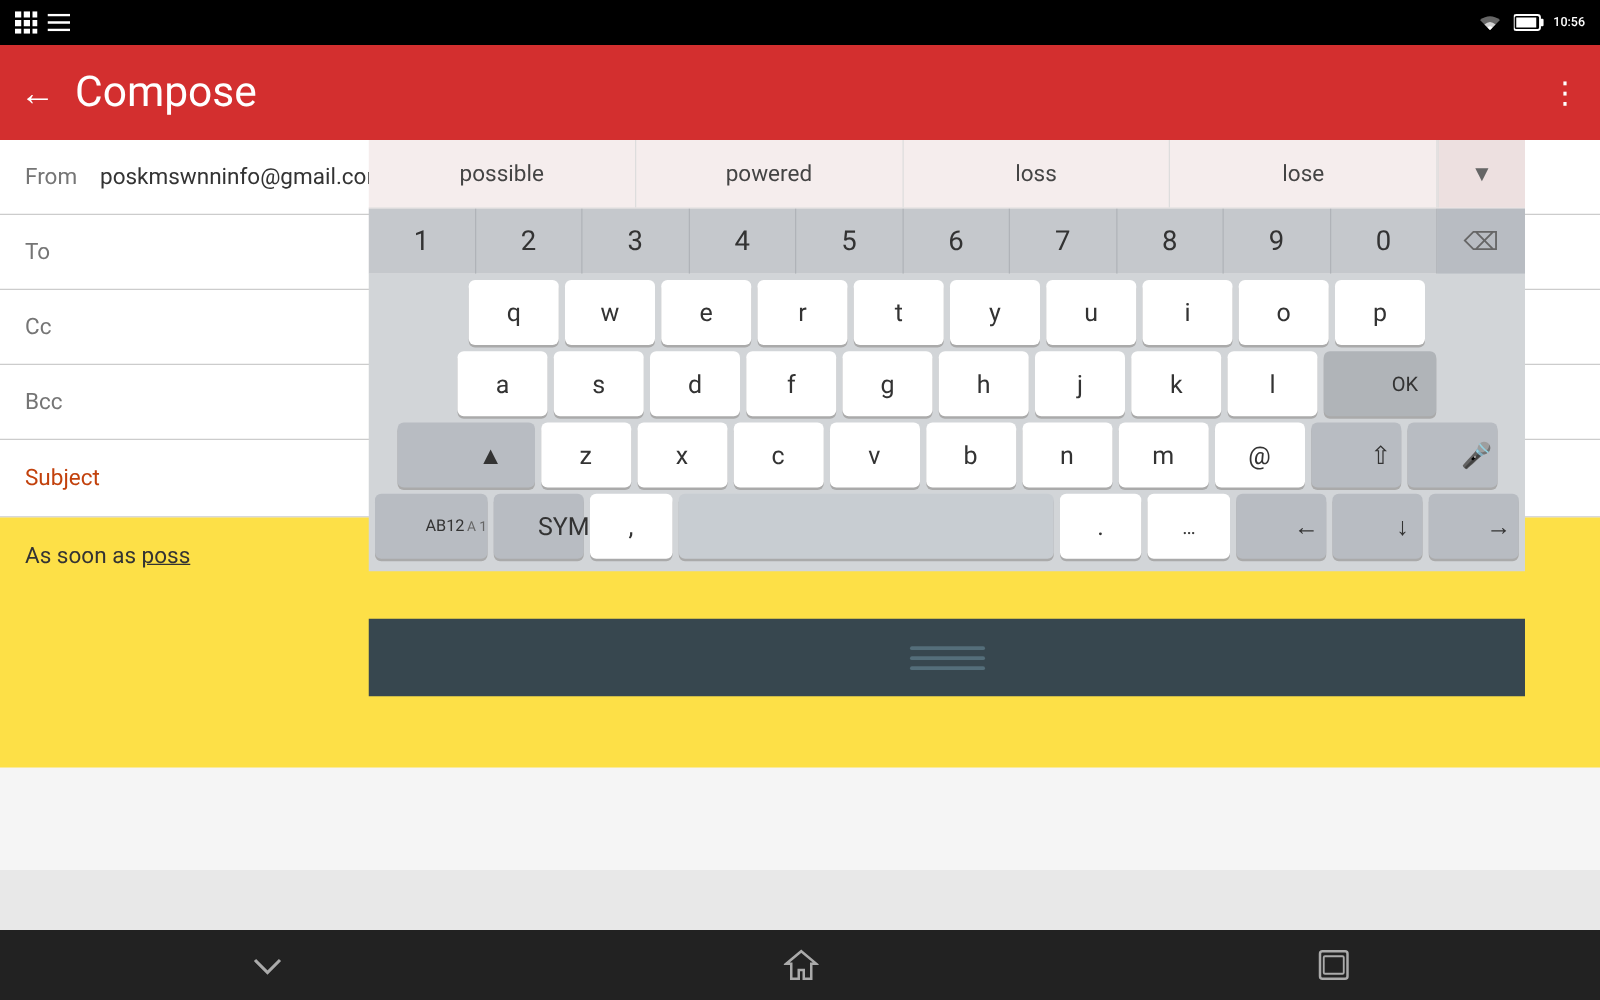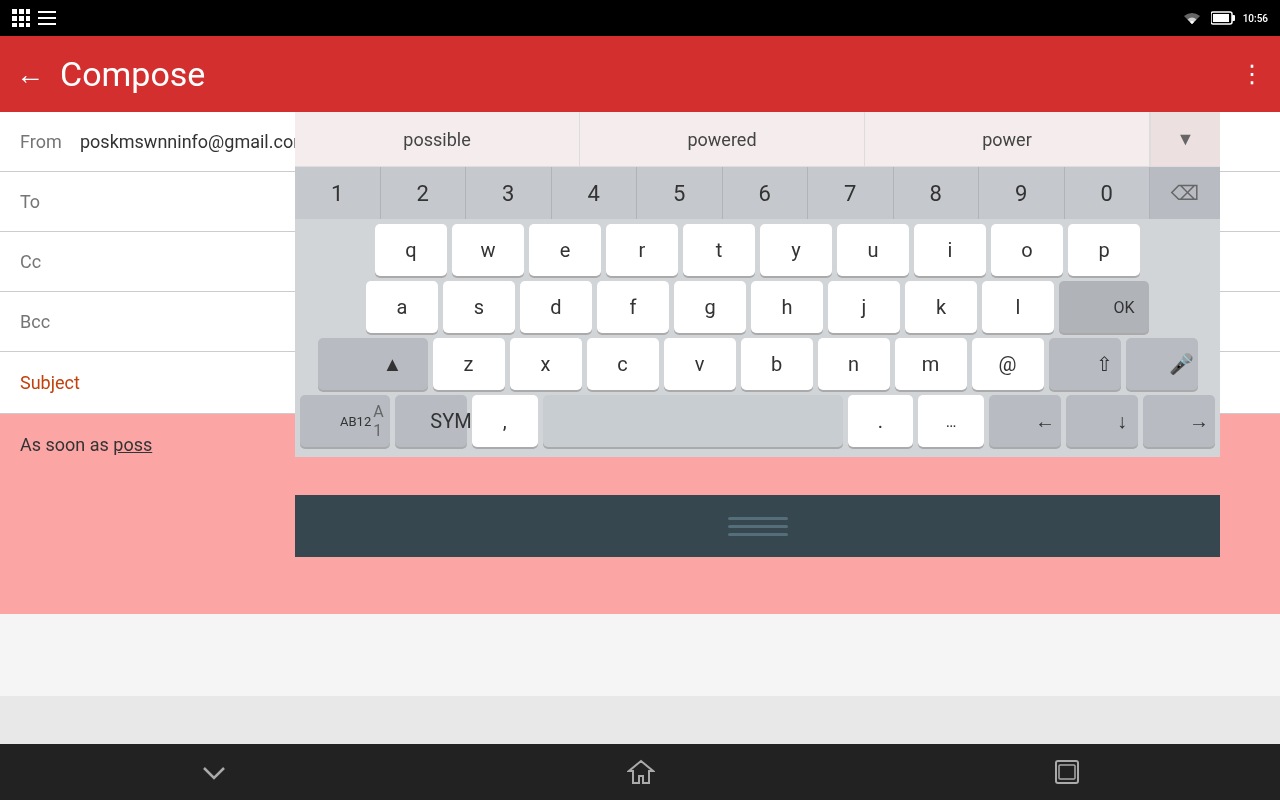--- a/index.html
+++ b/index.html
@@ -107,21 +107,21 @@
       border-bottom: 1px solid #ccc;
       background: white;
     }
     .subject-field .field-placeholder {
       color: #c2410c;
       font-size: 18px;
     }
 
     
     #compose-body {
-      background: #fca5a5;
+      background: #fde047;
       padding: 20px;
       min-height: 200px;
     }
     #compose-body .body-text {
       font-size: 18px;
       color: #333;
     }
     #compose-body .body-text .autocomplete-word {
       text-decoration: underline;
       color: #333;
@@ -376,21 +376,22 @@
   <div id="compose-body">
     <span class="body-text">As soon as <span class="autocomplete-word">poss</span></span>
   </div>
 </div>
 
 <div id="keyboard-overlay">
 
   <div id="suggestions-bar">
     <div class="suggestion-item">possible</div>
     <div class="suggestion-item">powered</div>
-    <div class="suggestion-item">power</div>
+    <div class="suggestion-item">loss</div>
+    <div class="suggestion-item">lose</div>
     <div class="suggestion-arrow">
       <span style="color:#666;font-size:18px;">▼</span>
     </div>
   </div>
 
   <div id="numbers-row">
     <div class="num-key">1</div>
     <div class="num-key">2</div>
     <div class="num-key">3</div>
     <div class="num-key">4</div>
@@ -441,21 +442,21 @@
       <div class="key">n</div>
       <div class="key">m</div>
       <div class="key">@</div>
       <div class="key dark">⇧</div>
       <div class="key dark">🎤</div>
     </div>
 
     <div class="kb-row">
       <div class="key dark" style="flex:1.2;max-width:90px;font-size:13px;gap:2px;">
         <span style="font-size:13px;">AB12</span>
-        <span style="font-size:16px;color:#666;">A 1</span>
+        <span style="font-size:11px;color:#666;">A 1</span>
       </div>
       <div class="key dark">SYM</div>
       <div class="key">,</div>
       <div class="key spacebar" style="flex:5;max-width:300px;background:#c8cdd2;"></div>
       <div class="key">.</div>
       <div class="key small-font">…</div>
       <div class="key dark">←</div>
       <div class="key dark">↓</div>
       <div class="key dark">→</div>
     </div>

